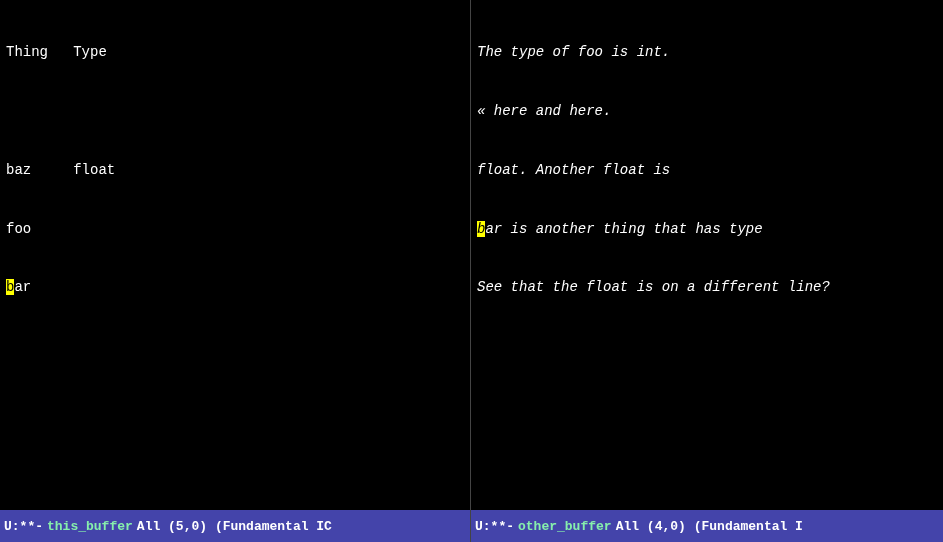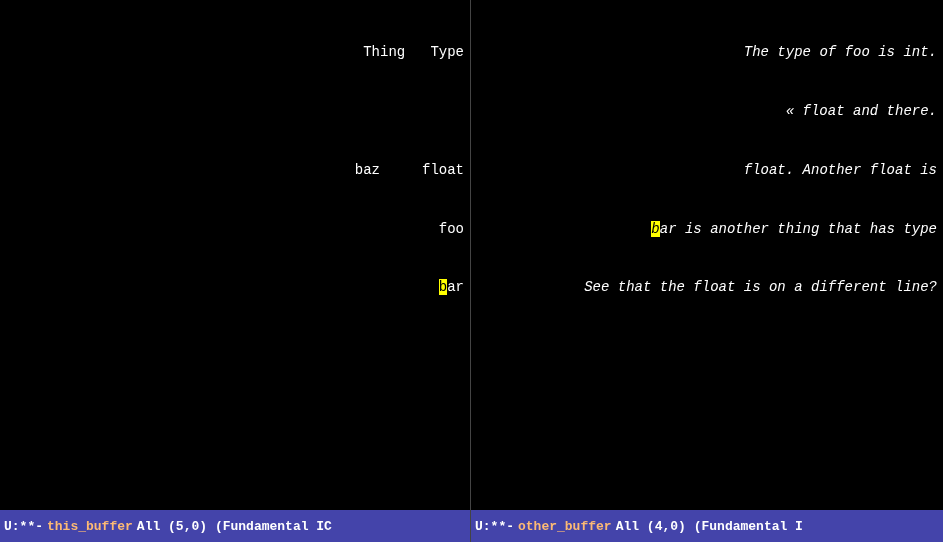--- a/index.html
+++ b/index.html
@@ -1,19 +1,18 @@
 <!DOCTYPE html>
 <html><head>
   <meta charset="utf-8">
   <style>
     * {
       margin: 0;
       padding: 0;
       box-sizing: border-box;
-      text-align: right;
     }
 
     body {
       width: 943px;
       height: 542px;
       background-color: #000000;
       font-family: 'Courier New', Courier, monospace;
       font-size: 14px;
       color: #ffffff;
       overflow: hidden;
@@ -76,21 +75,21 @@
       width: 472px;
       background-color: #4444aa;
       color: #ffffff;
       display: flex;
       align-items: center;
       padding: 0 4px;
       white-space: nowrap;
     }
 
     .status-label {
-      color: #fdba74;
+      color: #86efac;
       font-weight: bold;
       margin: 0 4px;
     }
 
     .cursor-highlight {
       background-color: #ffff00;
       color: #000000;
     }
 
     .line {
@@ -106,21 +105,21 @@
     <div class="pane pane-left">
       <span class="line">Thing   Type</span>
       <span class="line">&nbsp;</span>
       <span class="line">baz     float</span>
       <span class="line">foo</span>
       <span class="line"><span class="cursor-highlight">b</span>ar</span>
     </div>
 
     <div class="pane pane-right">
       <span class="line">The type of foo is int.</span>
-      <span class="line">« float and there.</span>
+      <span class="line">« here and here.</span>
       <span class="line">float. Another float is</span>
       <span class="line"><span class="cursor-highlight">b</span>ar is another thing that has type</span>
       <span class="line">See that the float is on a different line?</span>
     </div>
   </div>
 
   <div class="status-bar">
     <div class="status-left">
       <span>U:**-</span>
       <span class="status-label">this_buffer</span>

